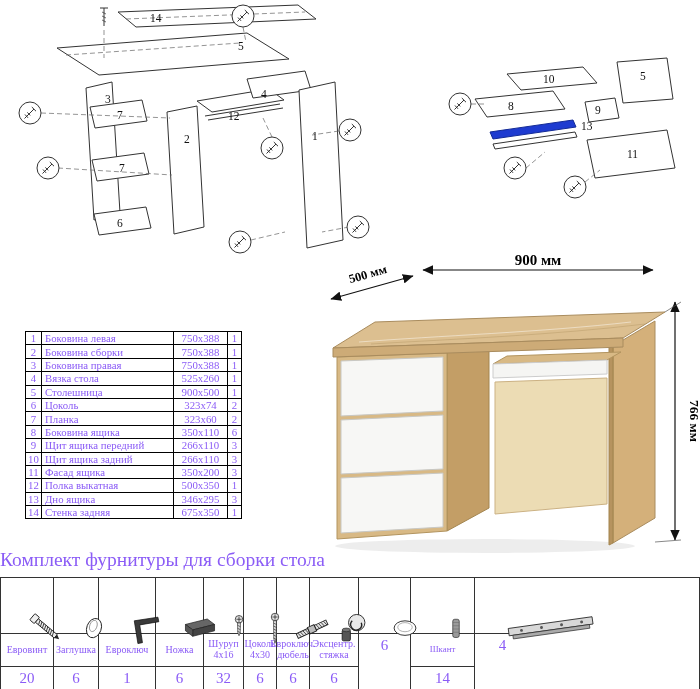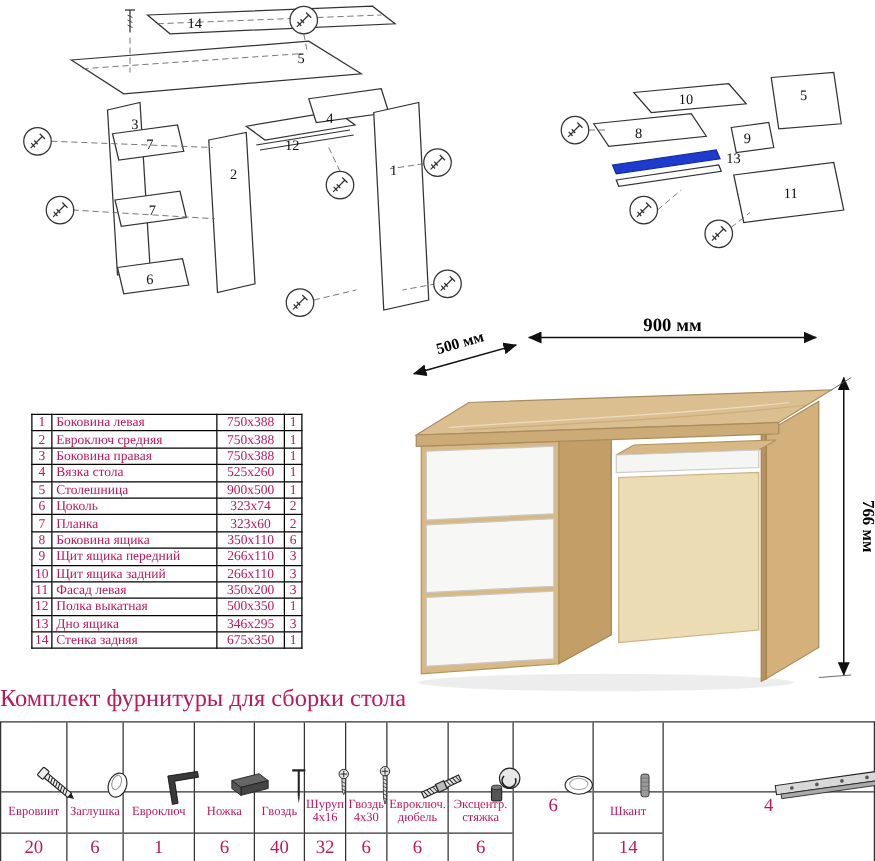--- a/index.html
+++ b/index.html
@@ -1,17 +1,17 @@
 <!DOCTYPE html>
 <html><head>
 <meta charset="utf-8">
 <style>
   html,body{margin:0;padding:0;background:#fff;}
   .page{position:relative;width:700px;height:689px;background:#fff;overflow:hidden;
-        font-family:"Liberation Serif",serif;color:#be185d;}
+        font-family:"Liberation Serif",serif;color:#8b5cf6;}
   svg{position:absolute;}
   #dgl{left:0;top:0;width:435px;height:300px;}
   #dgr{left:435px;top:52px;width:265px;height:160px;}
   #dsk{left:315px;top:252px;width:385px;height:315px;}
   .dnum{font:11.5px "Liberation Serif",serif;fill:#111;}
   .dash{stroke:#666;stroke-width:.7;stroke-dasharray:5 3;fill:none;}
   .pnl{fill:#fff;stroke:#333;stroke-width:1;}
   
   #parts-table{position:absolute;left:25px;top:331px;border-collapse:collapse;
                font:10.8px/12px "Liberation Serif",serif;}
@@ -172,21 +172,21 @@
 
         <tr>
           <td class="c">1</td>
           <td>Боковина левая</td>
           <td class="c">750x388</td>
           <td class="c">1</td>
         </tr>
 
         <tr>
           <td class="c">2</td>
-          <td>Евроключ средняя</td>
+          <td>Боковина сборки</td>
           <td class="c">750x388</td>
           <td class="c">1</td>
         </tr>
 
         <tr>
           <td class="c">3</td>
           <td>Боковина правая</td>
           <td class="c">750x388</td>
           <td class="c">1</td>
         </tr>
@@ -235,21 +235,21 @@
 
         <tr>
           <td class="c">10</td>
           <td>Щит ящика задний</td>
           <td class="c">266x110</td>
           <td class="c">3</td>
         </tr>
 
         <tr>
           <td class="c">11</td>
-          <td>Фасад левая</td>
+          <td>Фасад ящика</td>
           <td class="c">350x200</td>
           <td class="c">3</td>
         </tr>
 
         <tr>
           <td class="c">12</td>
           <td>Полка выкатная</td>
           <td class="c">500x350</td>
           <td class="c">1</td>
         </tr>
@@ -363,33 +363,20 @@
               <path d="M6 20 L30 14 L38 20 L14 26 z" fill="#666" stroke="#222" stroke-width="0.8"></path>
               <path d="M14 26 L38 20 L38 27 L14 33 z" fill="#444" stroke="#222" stroke-width="0.8"></path>
               <path d="M6 20 L14 26 L14 33 L6 27 z" fill="#555" stroke="#222" stroke-width="0.8"></path>
             </svg>
           </span>
         </div>
         <div class="hw-label">Ножка</div>
         <div class="hw-qty">6</div>
       </div>
 
-      <div class="hw-col">
-        <div class="hw-icon-cell">
-          <span class="hw-icon">
-            <svg viewBox="0 0 40 50" width="30" height="46">
-              <line x1="13" y1="8" x2="27" y2="8" stroke="#222" stroke-width="2.5"></line>
-              <line x1="20" y1="8" x2="20" y2="36" stroke="#222" stroke-width="2.2"></line>
-              <path d="M18.9 36 L20 43 L21.1 36 z" fill="#222"></path>
-            </svg>
-          </span>
-        </div>
-        <div class="hw-label">Гвоздь</div>
-        <div class="hw-qty">40</div>
-      </div>
 
       <div class="hw-col">
         <div class="hw-icon-cell">
           <span class="hw-icon">
             <svg viewBox="0 0 40 50" width="30" height="46">
               <circle cx="20" cy="12" r="5" fill="#e5e5e5" stroke="#222"></circle>
               <line x1="16.5" y1="12" x2="23.5" y2="12" stroke="#222"></line>
               <line x1="20" y1="8.5" x2="20" y2="15.5" stroke="#222"></line>
               <path d="M18 17 h4 l-0.4 13 L20 34 l-1.6-4 z" fill="#ddd" stroke="#222" stroke-width="0.8"></path>
               <path d="M18 20 l4 2 m-4 2 l4 2 m-4 2 l4 2" stroke="#222" stroke-width="0.8" fill="none"></path>
@@ -405,21 +392,21 @@
           <span class="hw-icon">
             <svg viewBox="0 0 40 50" width="30" height="46">
               <circle cx="20" cy="9" r="5" fill="#e5e5e5" stroke="#222"></circle>
               <line x1="16.5" y1="9" x2="23.5" y2="9" stroke="#222"></line>
               <line x1="20" y1="5.5" x2="20" y2="12.5" stroke="#222"></line>
               <path d="M18 14 h4 l-0.4 24 L20 44 l-1.6-6 z" fill="#ddd" stroke="#222" stroke-width="0.8"></path>
               <path d="M18 17 l4 2 m-4 2 l4 2 m-4 2 l4 2 m-4 2 l4 2 m-4 2 l4 2 m-4 2 l4 2" stroke="#222" stroke-width="0.8" fill="none"></path>
             </svg>
           </span>
         </div>
-        <div class="hw-label">Гвоздь 4x30</div>
+        <div class="hw-label">Цоколь 4x30</div>
         <div class="hw-qty">6</div>
       </div>
 
       <div class="hw-col">
         <div class="hw-icon-cell">
           <span class="hw-icon">
             <svg viewBox="0 0 44 50" width="40" height="46">
               <g transform="rotate(-25 22 25)" stroke="#222" fill="#e2e2e2">
                 <rect x="3" y="22" width="14" height="5.5"></rect>
                 <rect x="17" y="21" width="8" height="7.5" fill="#bbb"></rect>

